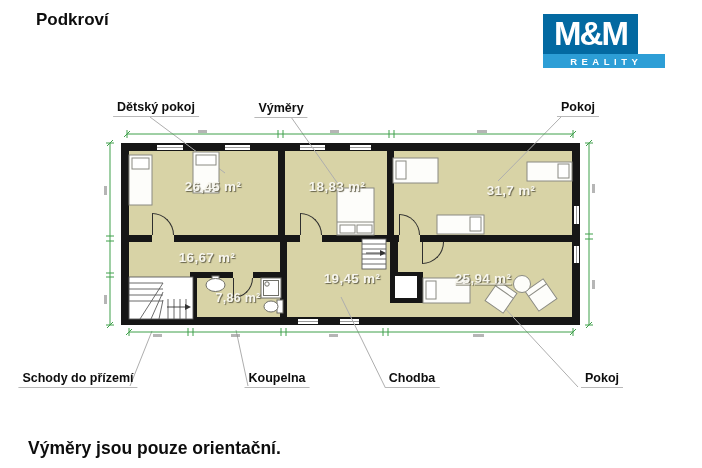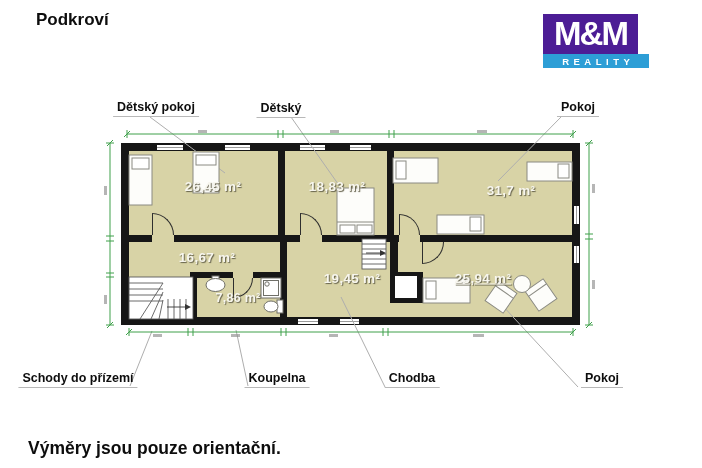--- a/index.html
+++ b/index.html
@@ -5,23 +5,23 @@
   html,body{margin:0;padding:0;}
   body{
     width:702px;height:468px;position:relative;overflow:hidden;
     background:#ffffff;font-family:"Liberation Sans","DejaVu Sans",sans-serif;
   }
   
   .title{position:absolute;left:36px;top:10px;font-size:17px;font-weight:bold;color:#0d0d0d;}
   .footer{position:absolute;left:28px;top:438px;font-size:17.5px;font-weight:bold;color:#0d0d0d;}
   
   .logo{position:absolute;left:543px;top:14px;width:102px;}
-  .logo .red{width:95px;height:40px;background:#4c1d95;color:#fff;display:flex;align-items:center;justify-content:center;
+  .logo .red{width:95px;height:40px;background:#0369a1;color:#fff;display:flex;align-items:center;justify-content:center;
     font-weight:bold;font-size:33px;letter-spacing:-2px;}
-  .logo .blue{width:106px;height:14px;background:#2d9ed6;color:#fff;display:flex;align-items:center;justify-content:center;
+  .logo .blue{width:122px;height:14px;background:#2d9ed6;color:#fff;display:flex;align-items:center;justify-content:center;
     font-weight:bold;font-size:9.5px;letter-spacing:4.5px;text-indent:4.5px;}
   
   .plan-outer{position:absolute;left:121px;top:143px;width:459px;height:182px;background:#161616;}
   .plan-floor{position:absolute;left:129px;top:151px;width:443px;height:166px;background:#d8d3a6;}
   .wall{position:absolute;background:#161616;z-index:2;}
   .chimney-core{position:absolute;background:#fff;z-index:2;}
   
   .win{position:absolute;z-index:3;}
   .win.h{height:5px;background:linear-gradient(#fff 38%,#9a9a9a 38%,#9a9a9a 62%,#fff 62%);}
   .win.v{width:5px;background:linear-gradient(90deg,#fff 38%,#9a9a9a 38%,#9a9a9a 62%,#fff 62%);}
@@ -217,20 +217,20 @@
 
 <div class="area" style="left:213px;top:186px;">26,45 m²</div>
 <div class="area" style="left:337px;top:186px;text-align:center;">18,83 m²</div>
 <div class="area" style="left:483px;top:190px;margin-left:28px;">31,7 m²</div>
 <div class="area" style="left:207px;top:257px;">16,67 m²</div>
 <div class="area" style="left:238px;top:298px;font-size:12.5px;">7,86 m²</div>
 <div class="area" style="left:352px;top:278px;">19,45 m²</div>
 <div class="area" style="left:483px;top:278px;text-decoration:underline;">25,94 m²</div>
 
 <div class="rlabel" style="left:113px;top:100px;margin-left:43px;">Dětský pokoj</div>
-<div class="rlabel" style="left:281px;top:101px;">Dětský</div>
+<div class="rlabel" style="left:281px;top:101px;">Výměry</div>
 <div class="rlabel" style="left:578px;top:100px;">Pokoj</div>
 <div class="rlabel" style="left:78px;top:371px;">Schody do přízemí</div>
 <div class="rlabel" style="left:277px;top:371px;">Koupelna</div>
 <div class="rlabel" style="left:412px;top:371px;">Chodba</div>
 <div class="rlabel" style="left:602px;top:371px;">Pokoj</div>
 
 <div class="footer">Výměry jsou pouze orientační.</div>
 
 </body></html>

